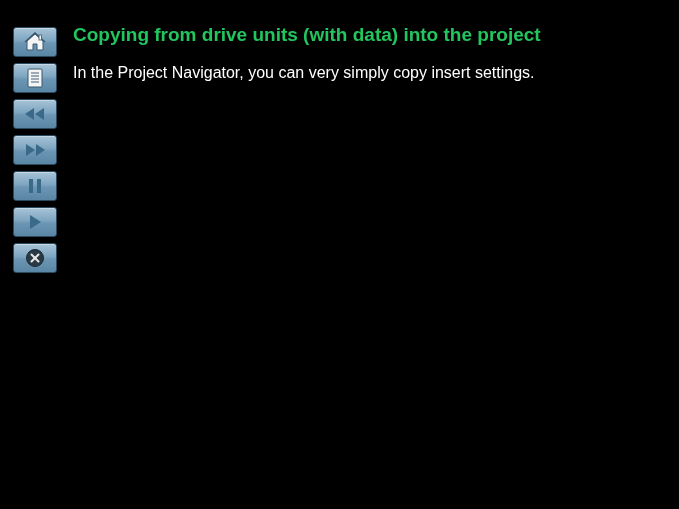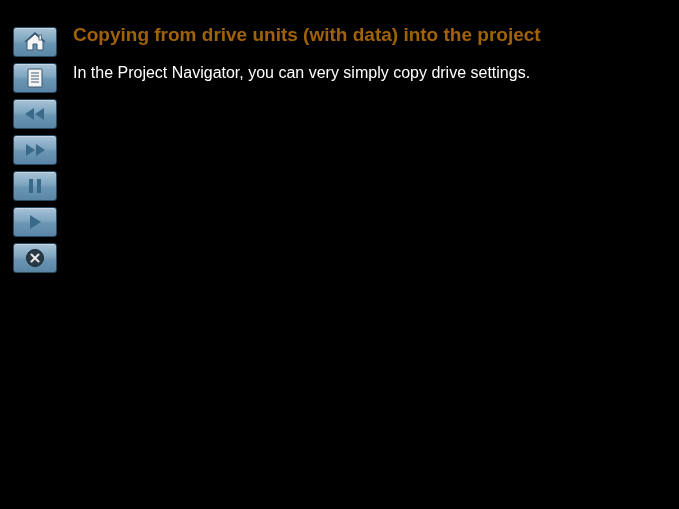--- a/index.html
+++ b/index.html
@@ -32,21 +32,21 @@
     cursor: pointer;
   }
   .btn svg { display: block; }
   .content {
     position: absolute;
     left: 73px;
     top: 24px;
     right: 20px;
   }
   .title {
-    color: #a16207;
+    color: #22c55e;
     font-size: 19px;
     font-weight: bold;
     margin-bottom: 16px;
   }
   .para {
     color: #fff;
     font-size: 16px;
     line-height: 1.35;
     margin-bottom: 18px;
   }
@@ -120,14 +120,14 @@
         <line x1="6.5" y1="6.5" x2="13.5" y2="13.5" stroke="#e8e8e8" stroke-width="2" stroke-linecap="round"></line>
         <line x1="13.5" y1="6.5" x2="6.5" y2="13.5" stroke="#e8e8e8" stroke-width="2" stroke-linecap="round"></line>
       </svg>
     </span>
   </div>
 
 </div>
 
 <div class="content">
   <div class="title">Copying from drive units (with data) into the project</div>
-  <div class="para">In the Project Navigator, you can very simply copy drive settings.</div>
+  <div class="para">In the Project Navigator, you can very simply copy insert settings.</div>
 </div>
 
 </body></html>

